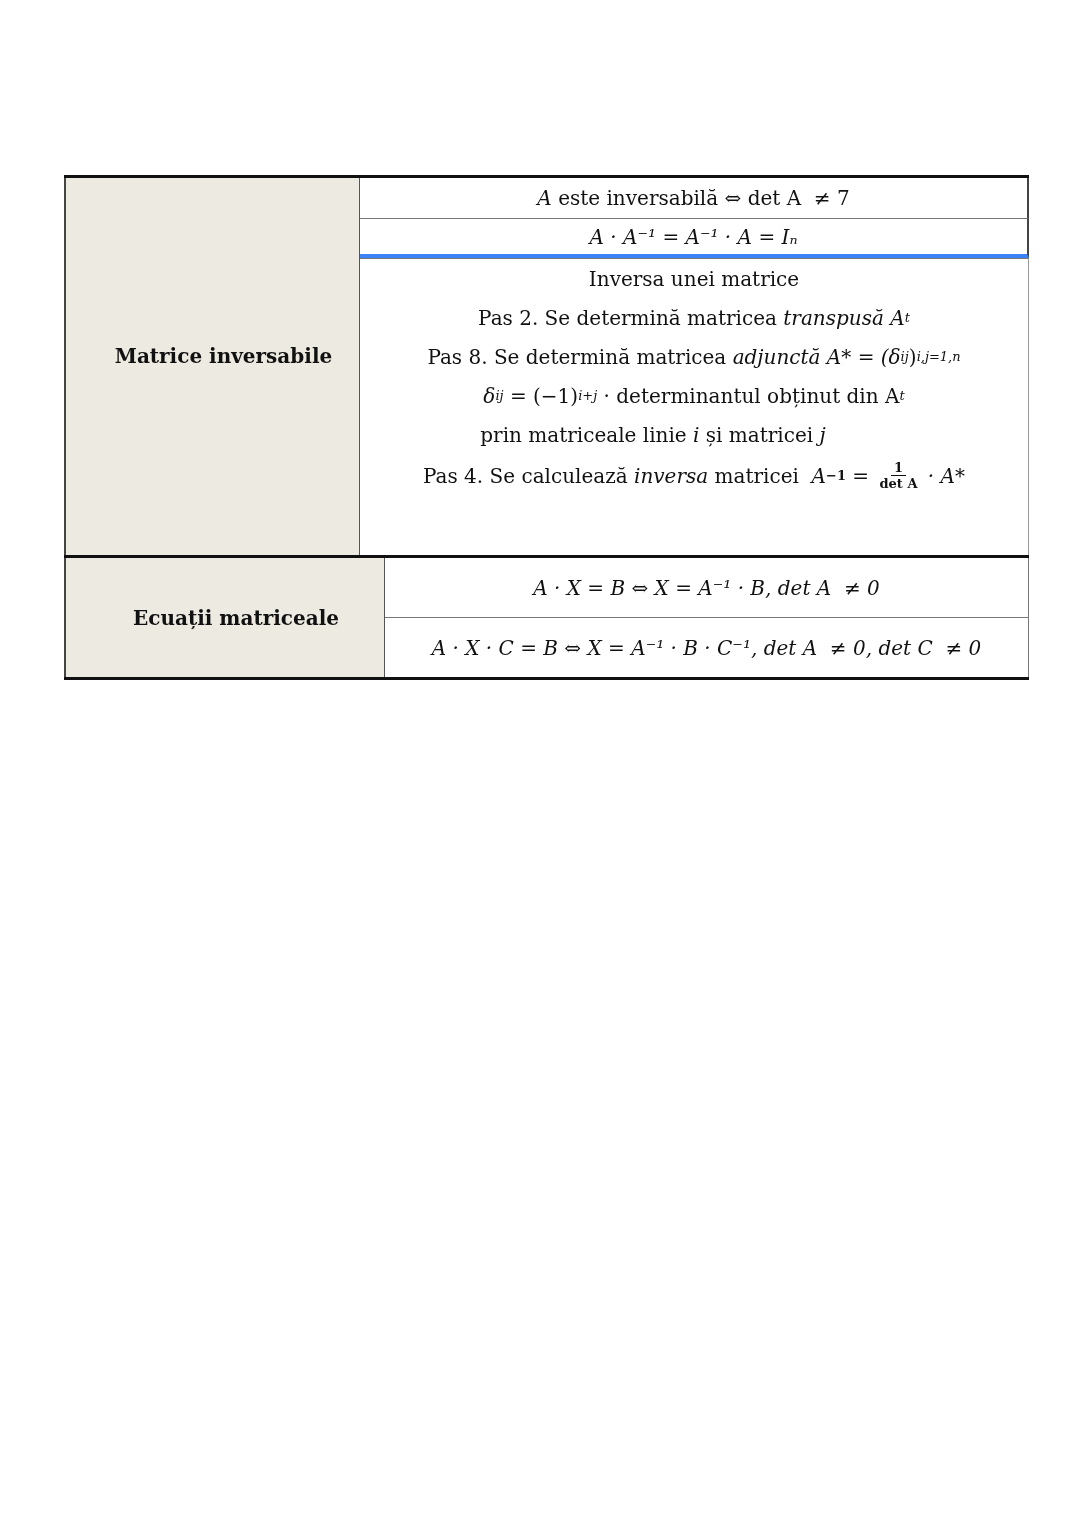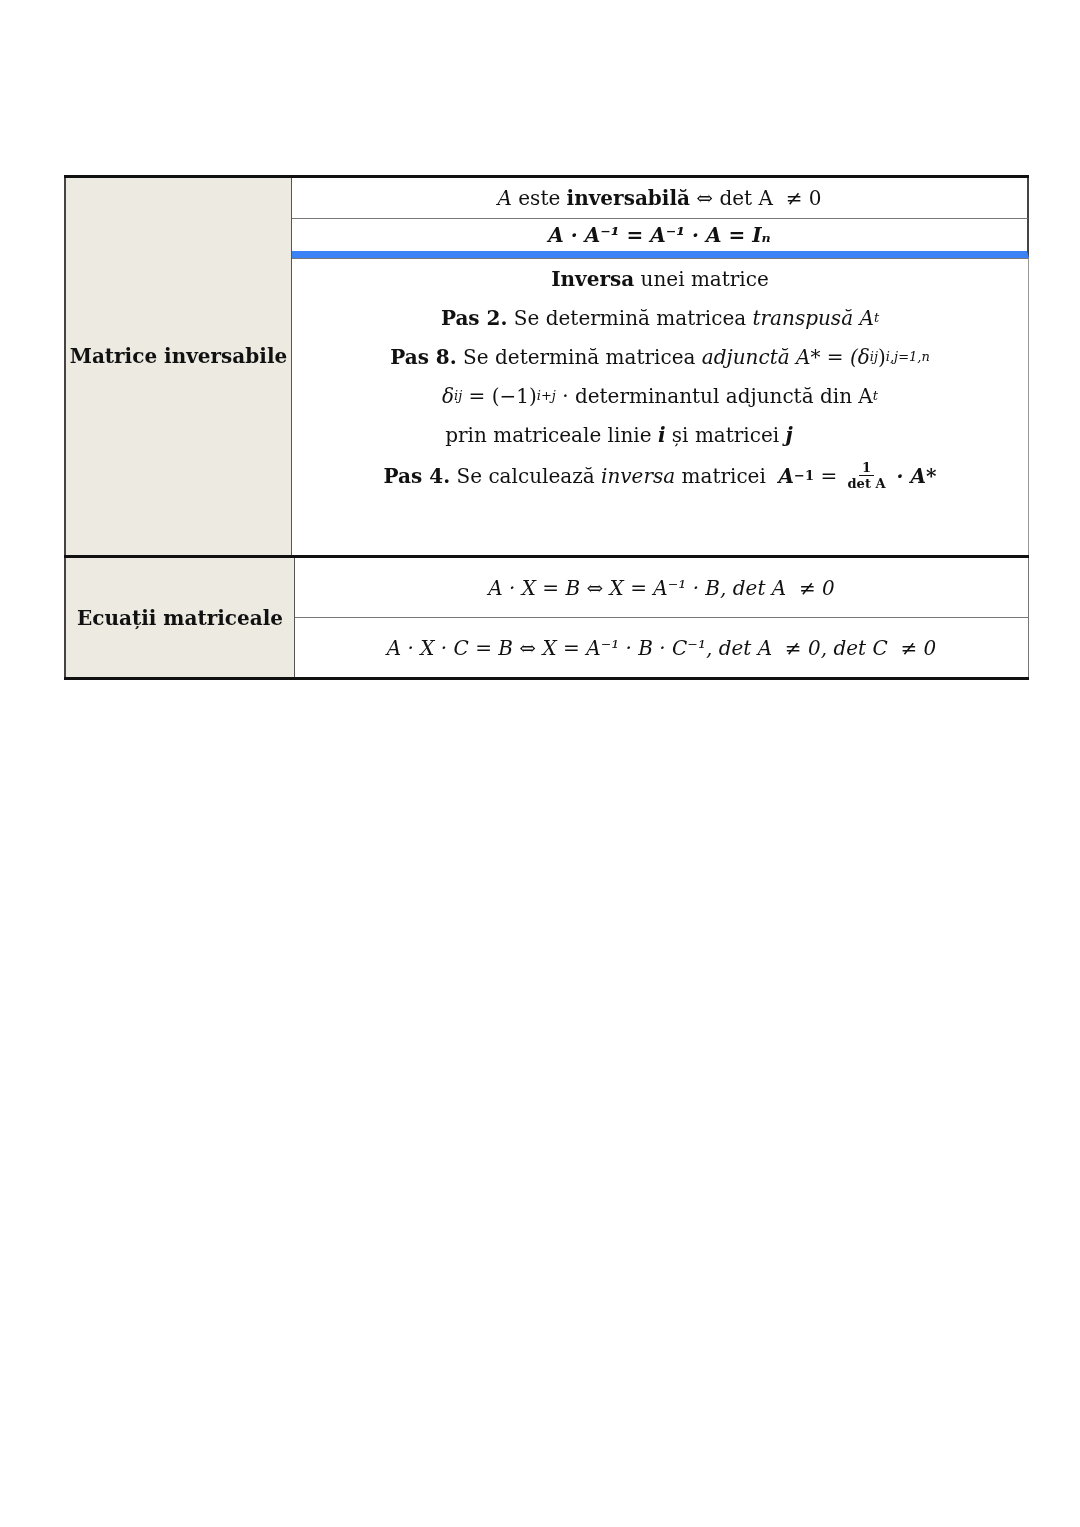--- a/index.html
+++ b/index.html
@@ -2,59 +2,59 @@
 <html><head>
 <meta charset="utf-8">
 <style>
   html, body { margin: 0; padding: 0; background: #ffffff; }
   body { width: 1080px; height: 1527px; position: relative; overflow: hidden;
          font-family: "DejaVu Serif", "Liberation Serif", serif; color: #111; }
   .tbl { position: absolute; left: 64px; top: 175px; width: 965px; }
   .section { position: relative; display: flex; }
   .section.s1 { height: 377px; border-top: 3px solid #111; border-bottom: 1px solid #111; }
   .section.s2 { height: 119px; border-top: 2px solid #111; border-bottom: 3px solid #111; }
-  .label-cell { width: 228px; background: #ECEAE1; border-left: 2px solid #444;
+  .label-cell { width: 296px; background: #ECEAE1; border-left: 2px solid #444;
                 border-right: 1px solid #555; display: flex; align-items: center;
                 justify-content: center; font-weight: bold; font-size: 20px;
-                font-family: "DejaVu Serif", serif; }
+                font-family: "DejaVu Serif", serif; padding-left: 22px; }
   .label-cell.l1 { align-items: flex-start; padding-top: 166px; box-sizing: border-box; }
   .content { flex: 1; display: flex; flex-direction: column; }
   .row { display: flex; align-items: center; justify-content: center;
          font-size: 20px; box-sizing: border-box; border-right: 2px solid #444; }
   .row + .row { border-top: 1px solid #777; }
   .s1 .r1, .s1 .r2 { height: 40px; }
-  .s1 .r2 { border-bottom: 7px solid #3b82f6; }
+  .s1 .r2 { border-bottom: 4px solid #3b82f6; }
   .s1 .big { flex: 1; border-right: 1px solid #999; flex-direction: column;
              justify-content: flex-start; padding-top: 0; }
   .s2 .row { flex: 1; border-right: 1px solid #777; }
   .line { height: 39px; display: flex; align-items: center; justify-content: flex-end;
           white-space: nowrap; }
   .line.right { justify-content: flex-end; padding-right: 82px; }
   i, .m { font-style: italic; }
-  b { font-weight: bold; }
+  b { font-weight: normal; }
   sup { font-size: 13px; vertical-align: 9px; line-height: 0; }
   sub { font-size: 13px; vertical-align: -6px; line-height: 0; }
   .frac { display: inline-flex; flex-direction: column; align-items: center;
           vertical-align: middle; font-size: 13px; font-weight: bold; margin: 0 4px; }
   .frac .num { border-bottom: 1px solid #111; padding: 0 3px; line-height: 15px; }
   .frac .den { line-height: 16px; }
 </style>
 </head>
 <body>
 
 <div class="tbl">
 
   <div class="section s1">
     <div class="label-cell l1">Matrice inversabile</div>
     <div class="content">
       <div class="row r1">
         <span class="m">A</span>
         <span style="white-space:pre"> este </span>
         <b>inversabilă</b>
-        <span style="white-space:pre"> ⇔ det A  ≠ 0</span>
+        <span style="white-space:pre"> ⇔ det A  ≠ 7</span>
       </div>
       <div class="row r2">
         <b class="m">A · A⁻¹ = A⁻¹ · A = Iₙ</b>
       </div>
       <div class="row big">
         <div class="line">
           <b>Inversa</b>
           <span style="white-space:pre"> unei matrice</span>
         </div>
         <div class="line">
@@ -71,21 +71,21 @@
           <i style="white-space:pre"> A* = (δ</i>
             <sub class="m">ij</sub>
             <span>)</span>
             <sub class="m">i,j=1,n</sub>
         </div>
         <div class="line">
           <i>δ</i>
             <sub class="m">ij</sub>
           <span style="white-space:pre"> = (−1)</span>
             <sup class="m">i+j</sup>
-          <span style="white-space:pre"> · determinantul adjunctă din A</span>
+          <span style="white-space:pre"> · determinantul obținut din A</span>
             <sup class="m">t</sup>
         </div>
         <div class="line right">
           <span style="white-space:pre">prin matriceale linie </span>
           <b class="m">i</b>
           <span style="white-space:pre"> și matricei </span>
           <b class="m">j</b>
         </div>
         <div class="line" style="height:44px">
           <b>Pas 4.</b>

